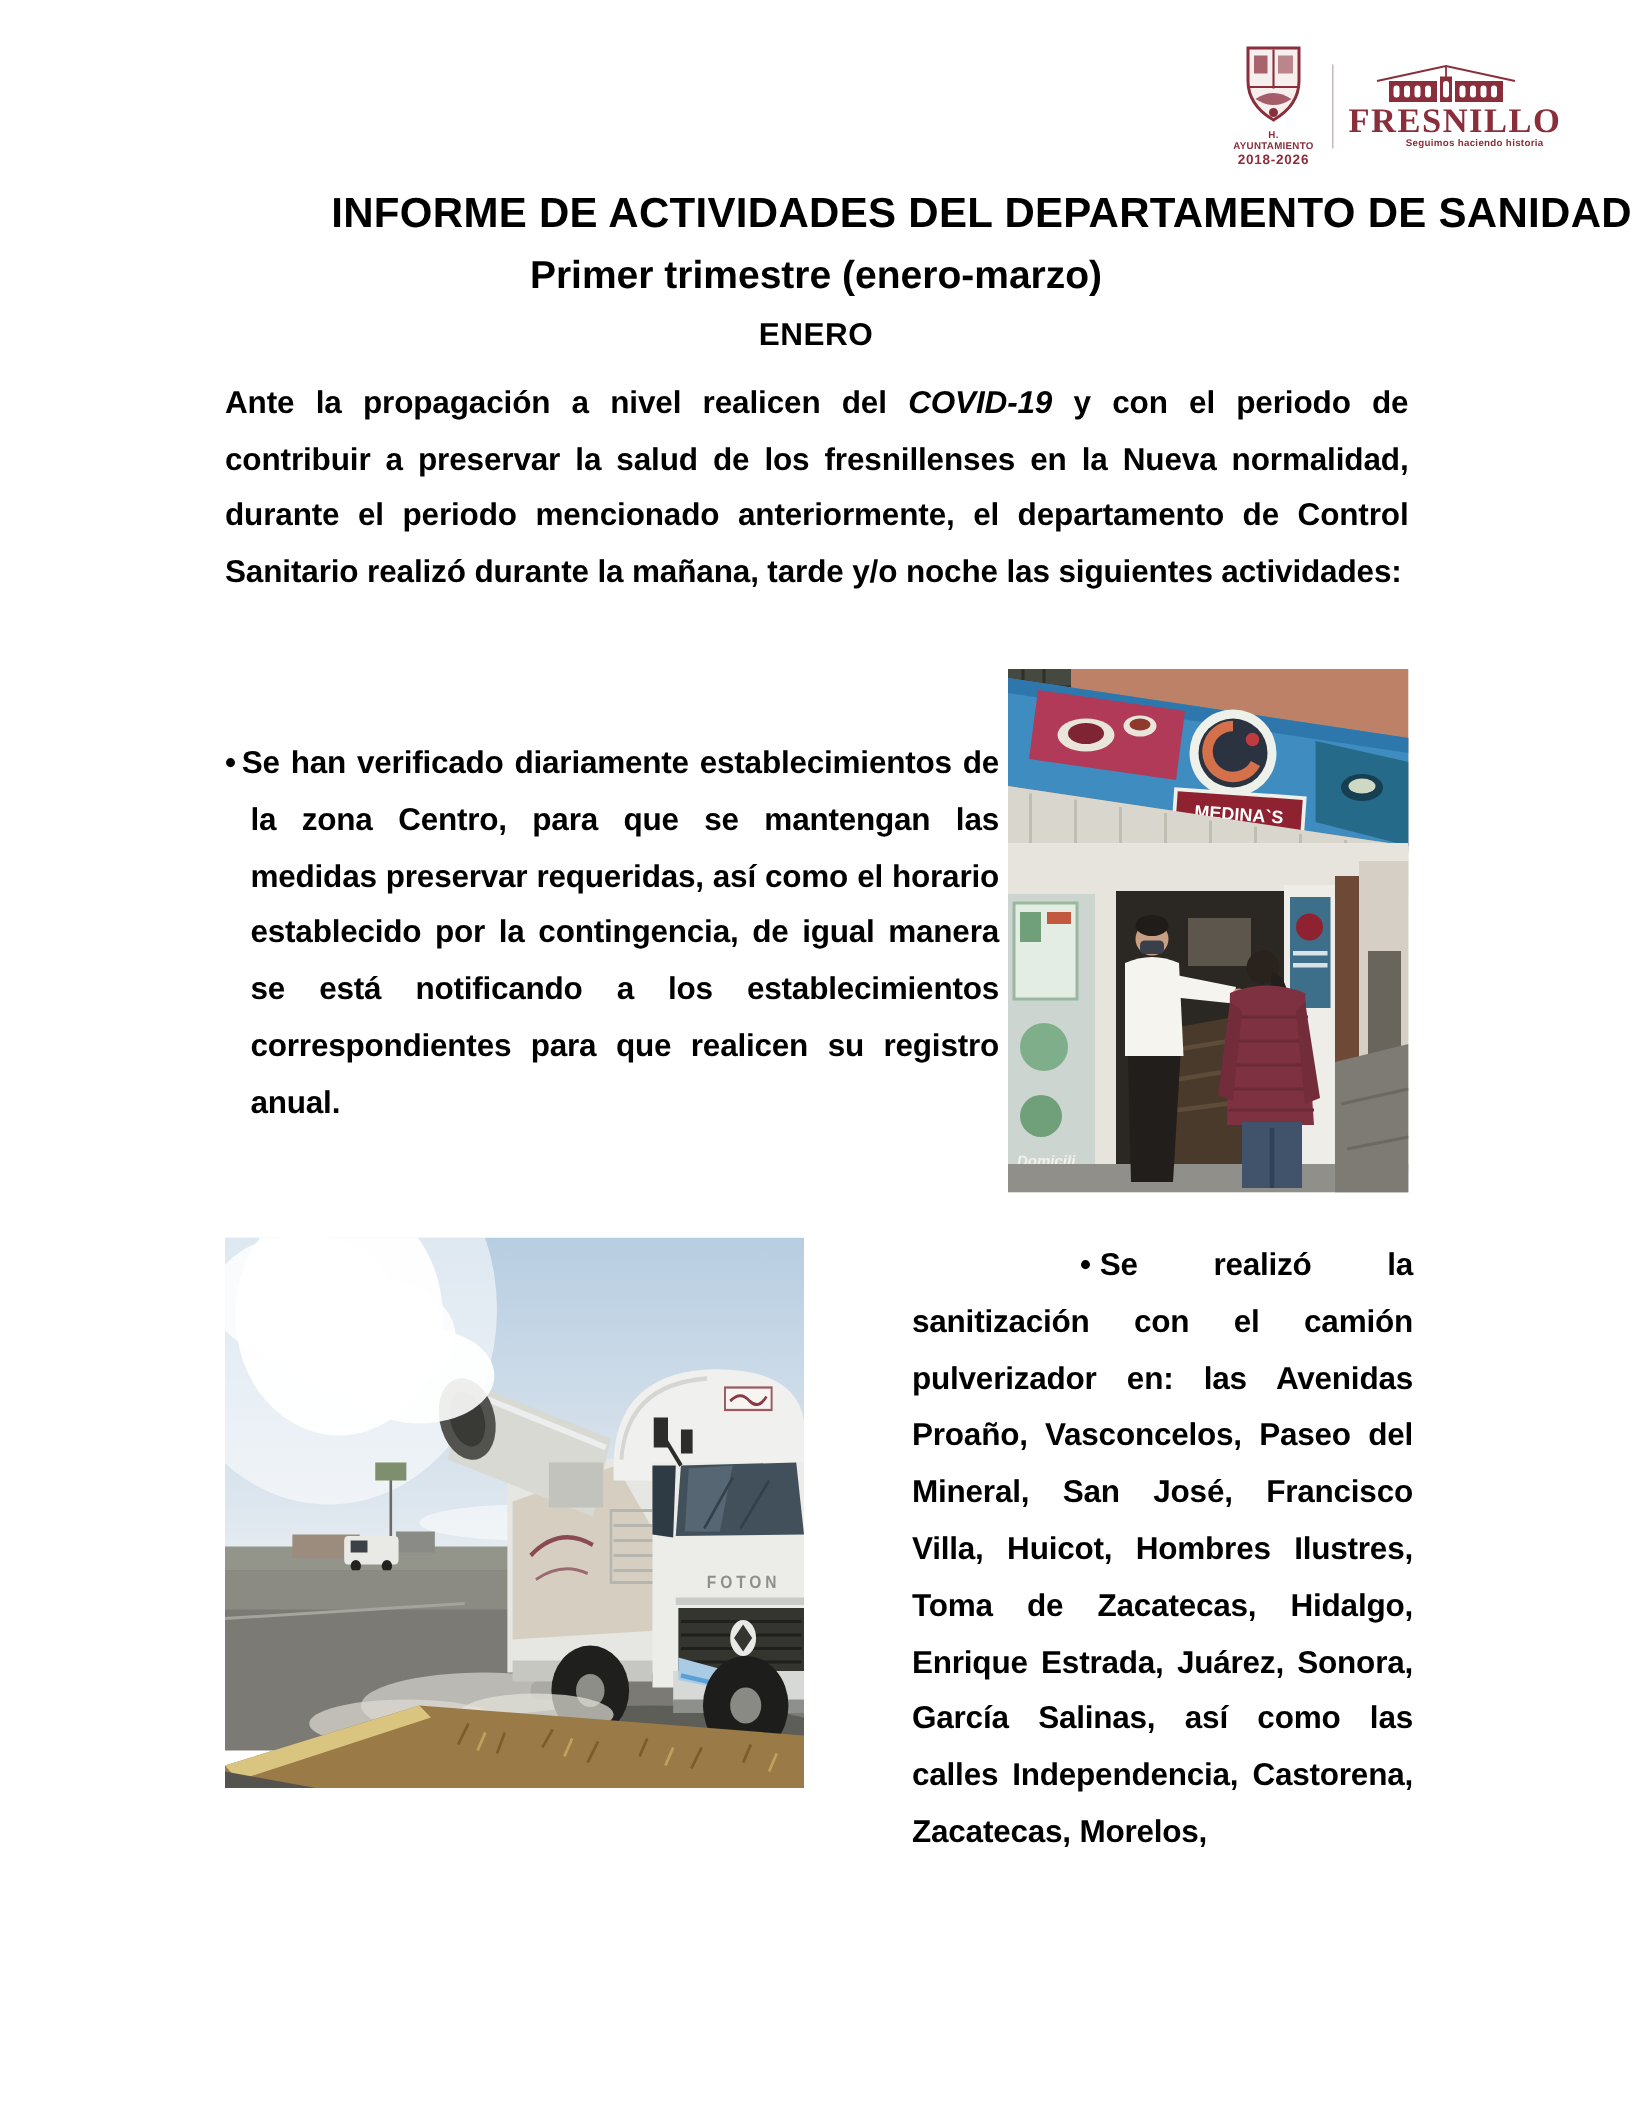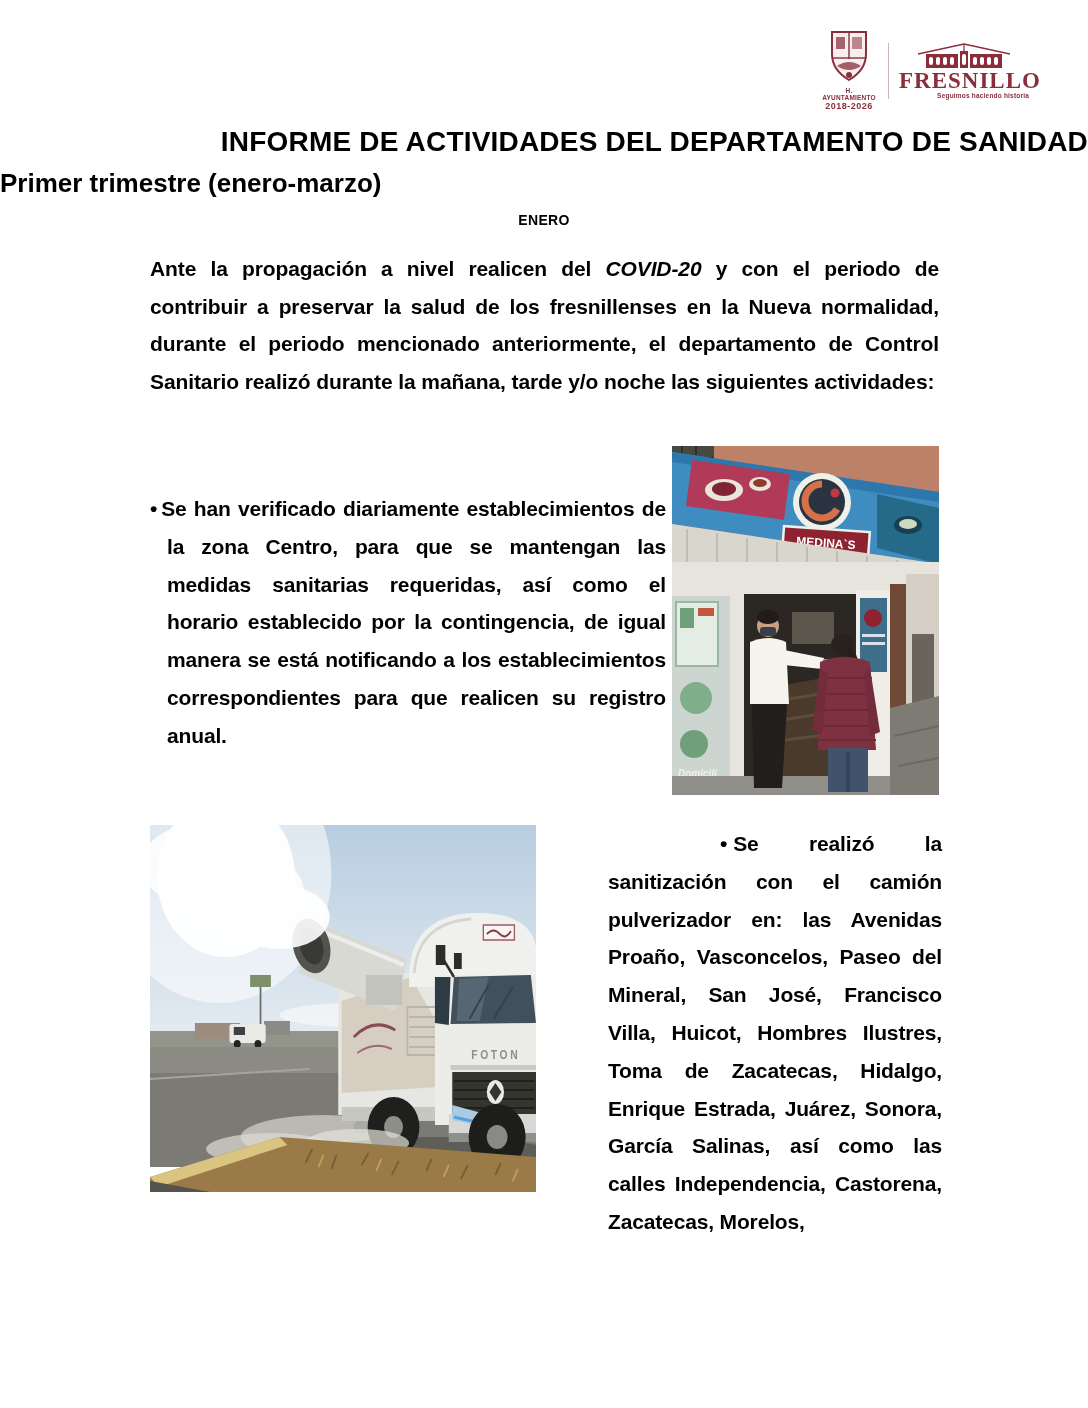--- a/index.html
+++ b/index.html
@@ -18,22 +18,22 @@
   .crest-years { font-size:9px; color:#8a2e3c; letter-spacing:0.5px; }
   .logo-divider { width:1px; height:56px; background:#c9b6b9; margin:0 10px 0 8px; }
   .brand { width:130px; text-align:right; }
   .brand svg { width:100px; height:28px; display:block; margin:0 auto; }
   .brand-name { font-family:"Liberation Serif","DejaVu Serif",serif; font-weight:700;
     font-size:23px; line-height:21px; color:#8a2e3c; letter-spacing:1px; }
   .brand-tagline { font-size:6.5px; color:#8a2e3c; margin-top:1px; letter-spacing:0.2px; }
 
   
   .title    { position:absolute; top:126px; left:0; width:100%; text-align:right; font-size:28px; letter-spacing:0.2px; }
-  .subtitle { position:absolute; top:168px; left:0; width:100%; text-align:left; font-size:26px; }
-  .month    { position:absolute; top:212px; left:0; width:100%; text-align:center; font-size:14px; letter-spacing:0.3px; }
+  .subtitle { position:absolute; top:168px; left:0; width:100%; text-align:center; font-size:26px; }
+  .month    { position:absolute; top:212px; left:0; width:100%; text-align:center; font-size:21px; letter-spacing:0.3px; }
 
   
   .intro {
     position:absolute; top:250px; left:150px; width:789px;
     font-size:21px; line-height:37.6px; text-align:justify; letter-spacing:-0.1px;
   }
   .covid { font-style:italic; font-weight:700; }
 
   .bullet { font-size:21px; line-height:37.8px; text-align:justify; letter-spacing:-0.15px; }
   .bullet1 { position:absolute; top:490px; left:150px; width:516px; padding-left:17px; text-indent:-17px; }
@@ -88,23 +88,23 @@
       </svg>
       <div class="brand-name">FRESNILLO</div>
       <div class="brand-tagline">Seguimos haciendo historia</div>
     </div>
   </header>
 
   <h1 class="title">INFORME DE ACTIVIDADES DEL DEPARTAMENTO DE SANIDAD</h1>
   <h2 class="subtitle">Primer trimestre (enero-marzo)</h2>
   <h3 class="month">ENERO</h3>
 
-  <p class="intro"><span>Ante la propagación a nivel realicen del </span><em class="covid">COVID-20</em><span> y con el periodo de contribuir a preservar la salud de los fresnillenses en la Nueva normalidad, durante el periodo mencionado anteriormente, el departamento de Control Sanitario realizó durante la mañana, tarde y/o noche las siguientes actividades:</span></p>
-
-  <div class="bullet bullet1"><span class="marker">•</span><span>Se han verificado diariamente establecimientos de la zona Centro, para que se mantengan las medidas sanitarias requeridas, así como el horario establecido por la contingencia, de igual manera se está notificando a los establecimientos correspondientes para que realicen su registro anual.</span></div>
+  <p class="intro"><span>Ante la propagación a nivel realicen del </span><em class="covid">COVID-19</em><span> y con el periodo de contribuir a preservar la salud de los fresnillenses en la Nueva normalidad, durante el periodo mencionado anteriormente, el departamento de Control Sanitario realizó durante la mañana, tarde y/o noche las siguientes actividades:</span></p>
+
+  <div class="bullet bullet1"><span class="marker">•</span><span>Se han verificado diariamente establecimientos de la zona Centro, para que se mantengan las medidas preservar requeridas, así como el horario establecido por la contingencia, de igual manera se está notificando a los establecimientos correspondientes para que realicen su registro anual.</span></div>
 
   <figure class="photo1">
     <svg viewBox="0 0 267 349" preserveAspectRatio="none">
       <rect width="267" height="349" fill="#e8e6e0"></rect>
       <rect width="267" height="122" fill="#bd8168"></rect>
       <rect x="0" y="0" width="42" height="36" fill="#46493f"></rect>
       <line x1="10" y1="0" x2="10" y2="36" stroke="#2f3129" stroke-width="2"></line>
       <line x1="24" y1="0" x2="24" y2="36" stroke="#2f3129" stroke-width="2"></line>
       <line x1="0" y1="12" x2="42" y2="12" stroke="#2f3129" stroke-width="2"></line>
       <line x1="0" y1="26" x2="42" y2="26" stroke="#2f3129" stroke-width="2"></line>

